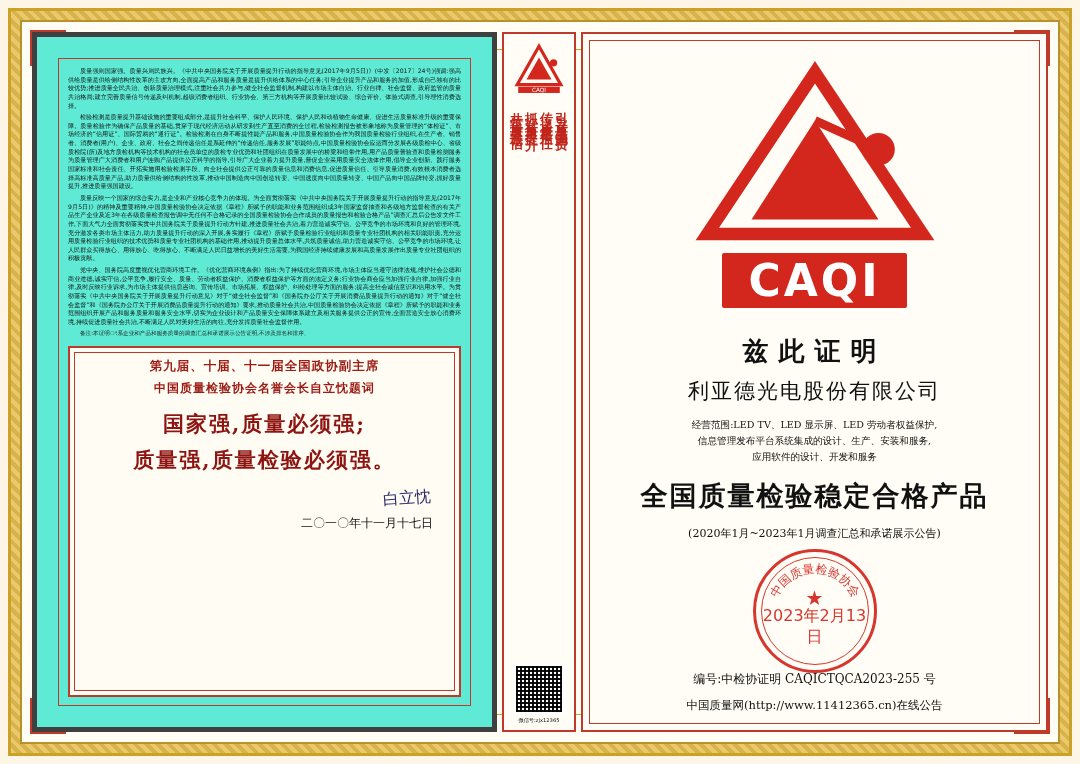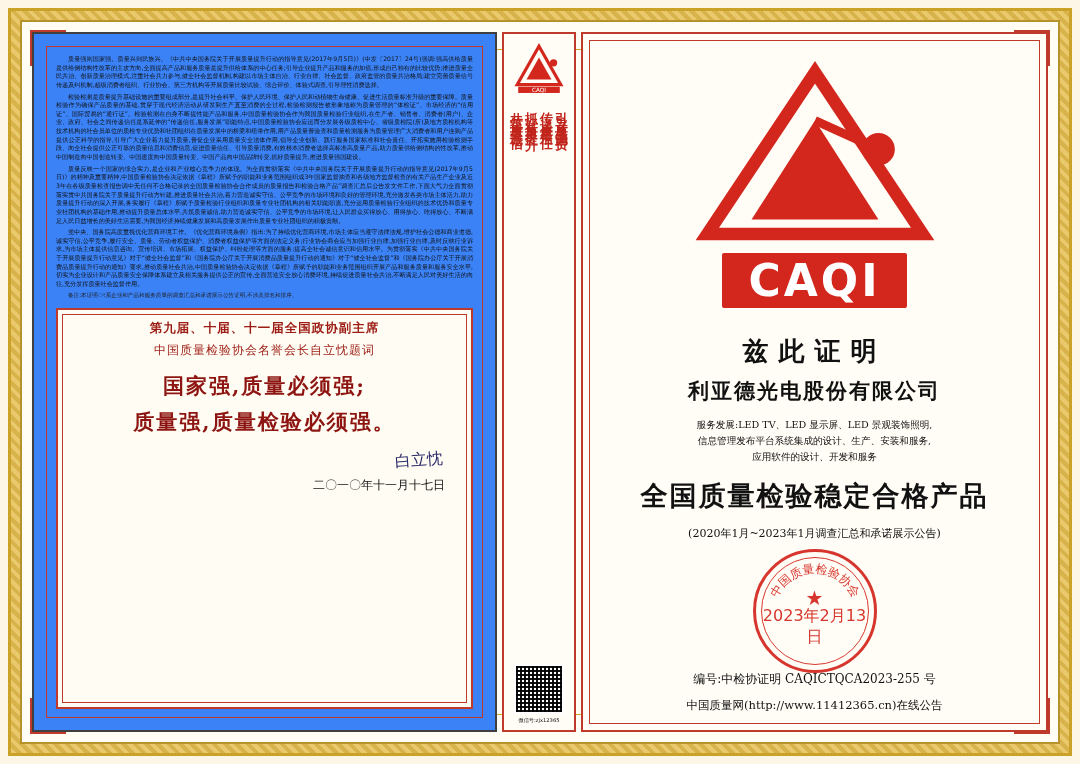--- a/index.html
+++ b/index.html
@@ -28,23 +28,23 @@
     border:1px solid #c9a227;
     box-sizing:border-box;
   }
   .cols{
     position:absolute;left:32px;top:32px;right:32px;bottom:32px;
     display:flex;box-sizing:border-box;
   }
   
   .left{
     width:465px;box-sizing:border-box;
-    border:2px solid #404040;
-    background:#3b82f6;
-    padding:12px;
+    border:5px solid #404040;
+    background:#5eead4;
+    padding:21px;
     position:relative;
   }
   .left-inner{
     border:1px solid #c03a2b;height:100%;box-sizing:border-box;padding:8px 9px;
     display:flex;flex-direction:column;
   }
   .txtblock{
     font-size:6.1px;line-height:1.42;color:#111;text-align:justify;
     font-family:"DejaVu Sans","Liberation Sans",sans-serif;
   }
@@ -54,21 +54,21 @@
   .quotebox{
     margin-top:6px;border:2px solid #c03a2b;flex:1;position:relative;
     display:flex;flex-direction:column;align-items:center;padding:8px 10px 6px;
     box-sizing:border-box;background:#fffdf3;
   }
   .quotebox:before{
     content:"";position:absolute;left:4px;top:4px;right:4px;bottom:4px;
     border:1px solid #c03a2b;pointer-events:none;
   }
   .q-title{font-size:12.5px;color:#9c1b14;font-weight:bold;letter-spacing:1px;margin-top:2px;}
-  .q-sub{font-size:12px;color:#9c1b14;font-weight:normal;letter-spacing:1px;margin-top:5px;}
+  .q-sub{font-size:12px;color:#9c1b14;font-weight:bold;letter-spacing:1px;margin-top:5px;}
   .q-line{
     font-size:21px;color:#8d1410;margin-top:13px;letter-spacing:2px;
     font-family:"DejaVu Serif","Liberation Serif",serif;font-weight:bold;
   }
   .q-line.second{margin-top:8px;}
   .q-sign{
     align-self:flex-end;margin-top:14px;margin-right:18px;font-size:16px;color:#2a2a6a;
     font-family:"DejaVu Serif","Liberation Serif",serif;transform:rotate(-4deg);
   }
   .q-date{align-self:flex-end;margin-top:6px;margin-right:16px;font-size:12px;color:#111;}
@@ -115,21 +115,20 @@
     font-family:"DejaVu Sans","Liberation Sans",sans-serif;
     border-radius:2px;
   }
   .cert-title{
     font-size:26px;color:#111;letter-spacing:10px;margin-top:26px;font-weight:bold;
     font-family:"DejaVu Serif","Liberation Serif",serif;
   }
   .company{
     font-size:21px;color:#111;margin-top:8px;letter-spacing:2px;
     font-family:"DejaVu Serif","Liberation Serif",serif;
-    font-weight:bold;
   }
   .scope{
     font-size:9.6px;color:#111;margin-top:12px;line-height:1.65;text-align:center;
     font-family:"DejaVu Serif","Liberation Serif",serif;
   }
   .award{
     font-size:27px;color:#111;font-weight:bold;margin-top:14px;letter-spacing:2px;
     font-family:"DejaVu Serif","Liberation Serif",serif;
   }
   .period{
@@ -232,21 +231,21 @@
           <polygon points="130,62 196,165 64,165" fill="#d3261d"></polygon>
           <circle cx="196" cy="92" r="17" fill="#d3261d"></circle>
           <path d="M130 62 L196 92" stroke="#d3261d" stroke-width="9"></path>
         </svg>
         <div class="caqi-word">CAQI</div>
 
         <div class="cert-title">兹此证明</div>
         <div class="company">利亚德光电股份有限公司</div>
 
         <div class="scope">
-          <div>服务发展:LED TV、LED 显示屏、LED 景观装饰照明,</div>
+          <div>经营范围:LED TV、LED 显示屏、LED 劳动者权益保护,</div>
           <div>信息管理发布平台系统集成的设计、生产、安装和服务,</div>
           <div>应用软件的设计、开发和服务</div>
         </div>
 
         <div class="award">全国质量检验稳定合格产品</div>
         <div class="period">(2020年1月~2023年1月调查汇总和承诺展示公告)</div>
 
         <div class="seal-area">
           <div class="seal">
             <div class="ring"></div>

